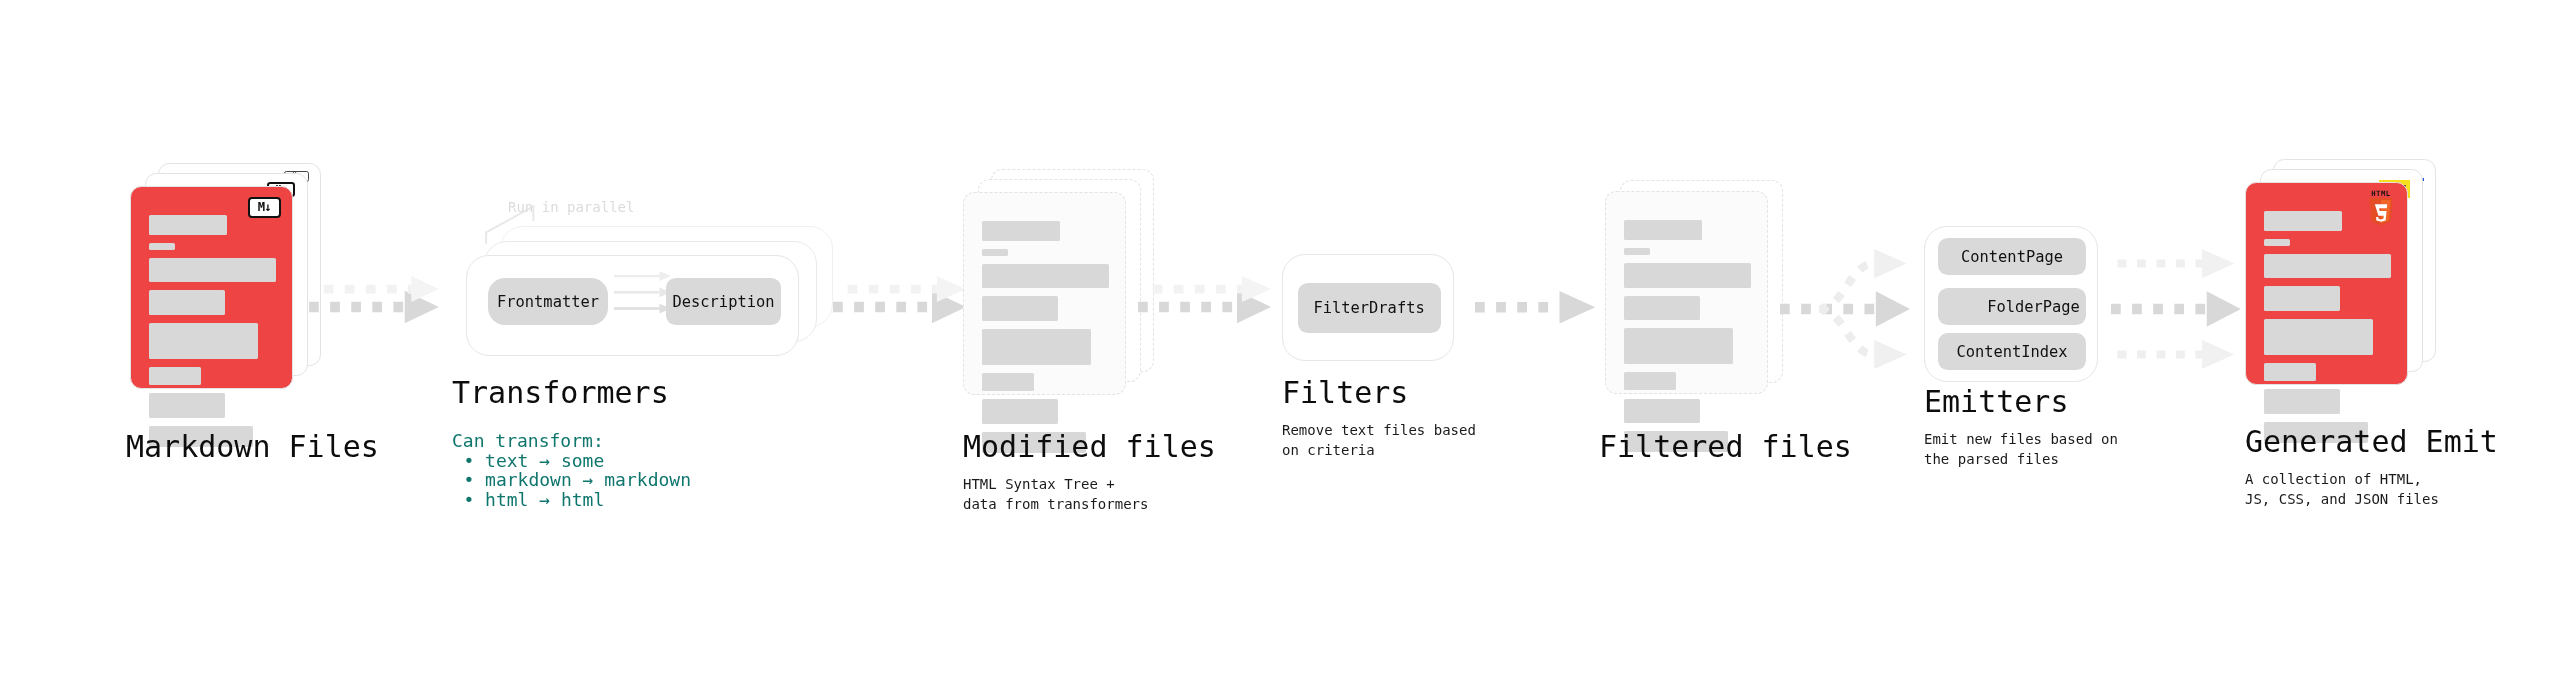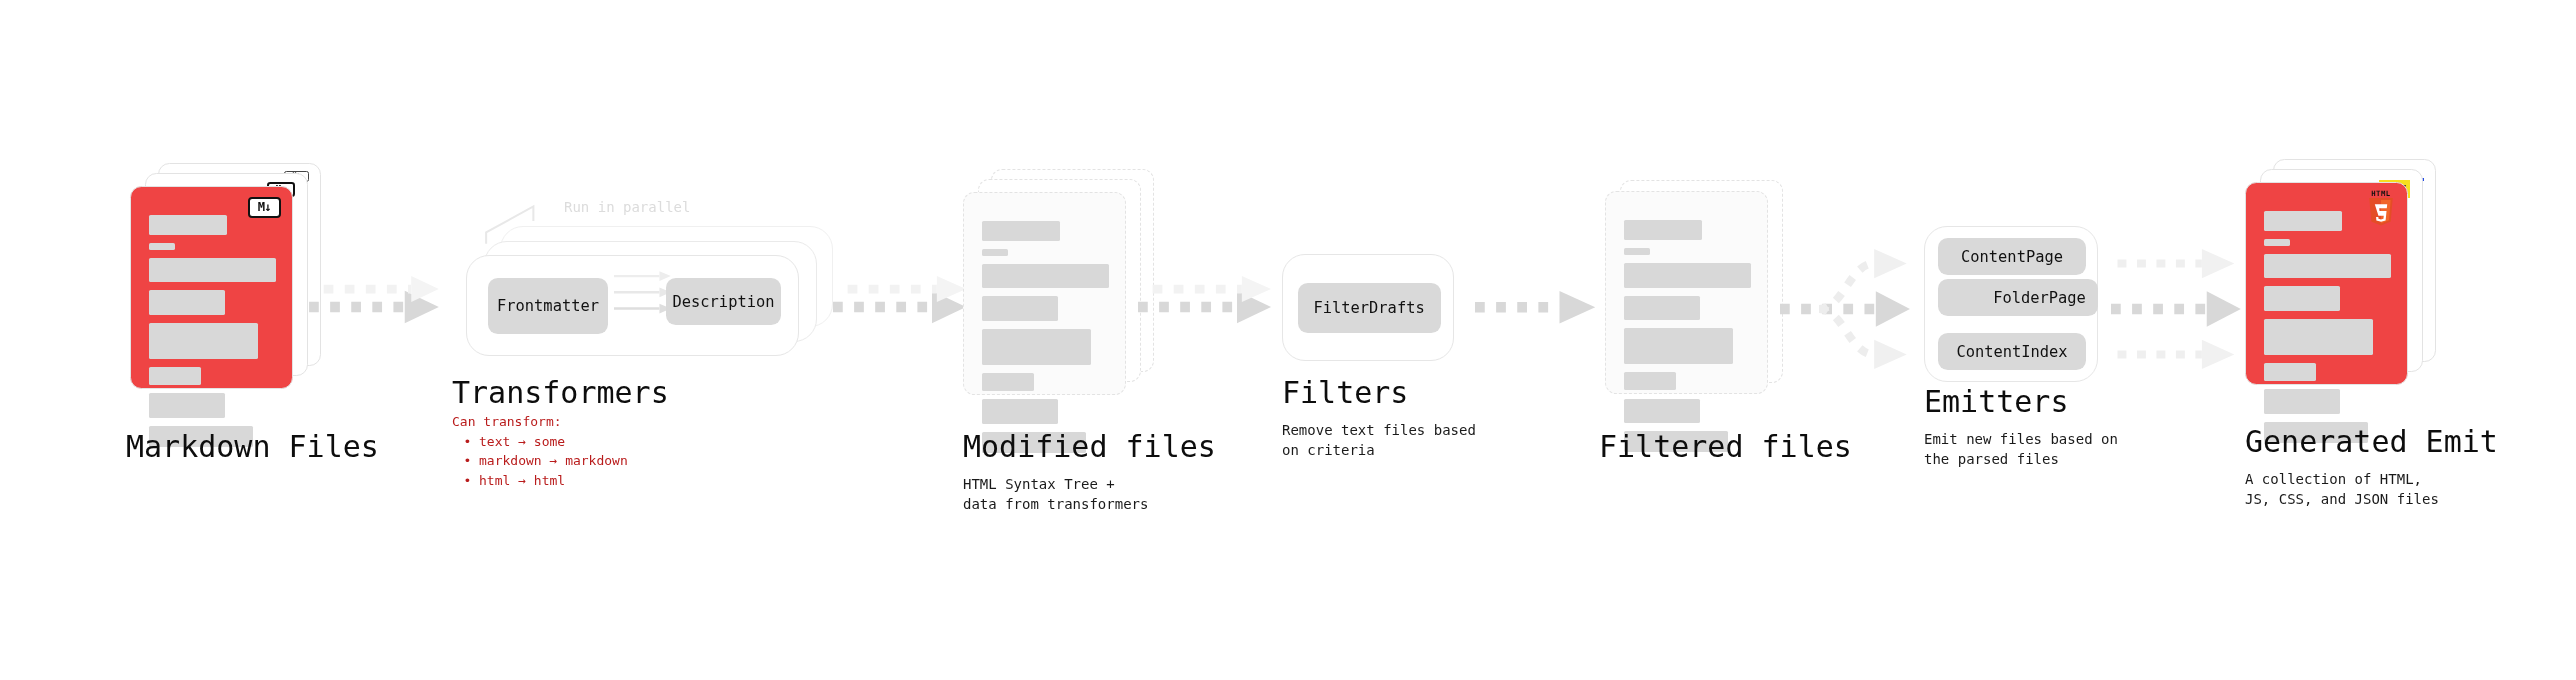--- a/index.html
+++ b/index.html
@@ -68,21 +68,21 @@
 
   
   .caption { position: absolute; }
   .cap-title {
     font-size: 30px; color: #0d0d0d; letter-spacing: 0px; white-space: nowrap;
   }
   .cap-sub {
     font-size: 14px; color: #1a1a1a; line-height: 19.5px; margin-top: 11.4px;
     white-space: pre-line;
   }
-  .cap-list { font-size: 13px; color: #b91c1c; line-height: 19.5px; margin-top: 2px; }
+  .cap-list { font-size: 18px; color: #0f766e; line-height: 19.5px; margin-top: 21px; }
   .cap-list .li { padding-left: 11.4px; }
 
   
   .groupbox {
     position: absolute;
     border: 1.6px solid #e6e6e6;
     border-radius: 23px;
     background: #ffffff;
   }
   .pill {
@@ -139,42 +139,42 @@
     <polygon points="118,28 160,48 118,68" fill="#d8d8d8"></polygon>
     <line x1="18" y1="26" x2="126" y2="26" stroke="#f2f2f2" stroke-width="11" stroke-dasharray="12 14"></line>
     <polygon points="126,10 160,26 126,42" fill="#f4f4f4"></polygon>
   </svg>
 
   <div>
 
     <svg style="left:486px; top:195px;" width="98" height="57" viewBox="0 0 120 70">
       <path d="M0,60 L0,46 L58,14 L58,32" fill="none" stroke="#e8e8e8" stroke-width="2.5"></path>
     </svg>
-    <div class="runlabel" style="left:564px; top:199px;">Run in parallel</div>
+    <div class="runlabel" style="left:508px; top:199px;">Run in parallel</div>
 
     <div class="groupbox" style="left:500px; top:226px; width:333px; height:101px; border-color:#f0f0f0;">
       <div class="pill faded2" style="left:21px; top:23px; width:106px; height:47px;"></div>
       <div class="pill faded2" style="left:198px; top:23px; width:115px; height:47px;"></div>
     </div>
     <div class="groupbox" style="left:484px; top:241px; width:333px; height:101px; border-color:#eaeaea;">
       <div class="pill faded1" style="left:21px; top:23px; width:106px; height:47px;"></div>
       <div class="pill faded1" style="left:198px; top:23px; width:115px; height:47px;"></div>
     </div>
     <div class="groupbox" style="left:466px; top:255px; width:333px; height:101px;"></div>
 
     <svg style="left:614px; top:268px;" width="73" height="73" viewBox="0 0 90 90">
       <line x1="0" y1="10" x2="56" y2="10" stroke="#ededed" stroke-width="3"></line>
       <polygon points="56,4 70,10 56,16" fill="#ededed"></polygon>
       <line x1="0" y1="30" x2="56" y2="30" stroke="#e8e8e8" stroke-width="3"></line>
       <polygon points="56,24 70,30 56,36" fill="#e8e8e8"></polygon>
       <line x1="0" y1="50" x2="56" y2="50" stroke="#dedede" stroke-width="3"></line>
       <polygon points="56,44 70,50 56,56" fill="#dedede"></polygon>
     </svg>
 
-    <div class="pill" style="left:488px; top:278px; width:120px; height:56px;">Frontmatter</div>
+    <div class="pill" style="left:488px; top:278px; width:120px; height:47px;border-radius:17px;">Frontmatter</div>
     <div class="pill" style="left:666px; top:278px; width:115px; height:47px;">Description</div>
   </div>
 
   <div class="caption" style="left:452px; top:375px;">
     <div class="cap-title">Transformers</div>
     <div class="cap-list">
       <div>Can transform:</div>
       <div class="li">• <span>text → some</span></div>
       <div class="li">• <span>markdown → markdown</span></div>
       <div class="li">• <span>html → html</span></div>
@@ -254,21 +254,21 @@
     <line x1="0" y1="80" x2="118" y2="80" stroke="#d8d8d8" stroke-width="13" stroke-dasharray="12 14"></line>
     <polygon points="118,58 160,80 118,102" fill="#d8d8d8"></polygon>
     <path d="M48,80 C78,80 86,24 116,24" fill="none" stroke="#ededed" stroke-width="10" stroke-dasharray="11 13"></path>
     <polygon points="116,6 156,24 116,42" fill="#f0f0f0"></polygon>
     <path d="M48,80 C78,80 86,136 116,136" fill="none" stroke="#ededed" stroke-width="10" stroke-dasharray="11 13"></path>
     <polygon points="116,118 156,136 116,154" fill="#f0f0f0"></polygon>
   </svg>
 
   <div class="groupbox" style="left:1924px; top:226px; width:174px; height:156px;">
     <div class="pill" style="left:13px; top:11.4px; width:148px; height:37px;">ContentPage</div>
-    <div class="pill" style="left:13px; top:52px; width:160px; height:37px;padding-left:43px;">FolderPage</div>
+    <div class="pill" style="left:13px; top:61px; width:148px; height:37px;padding-left:43px;">FolderPage</div>
     <div class="pill" style="left:13px; top:106px; width:148px; height:37px;">ContentIndex</div>
   </div>
   <div class="caption" style="left:1924px; top:384px;">
     <div class="cap-title">Emitters</div>
     <div class="cap-sub">Emit new files based on
 the parsed files</div>
   </div>
 
   <svg style="left:2111px; top:244px;" width="142" height="130" viewBox="0 0 175 160">
     <line x1="8" y1="24" x2="112" y2="24" stroke="#efefef" stroke-width="10" stroke-dasharray="11 13"></line>

